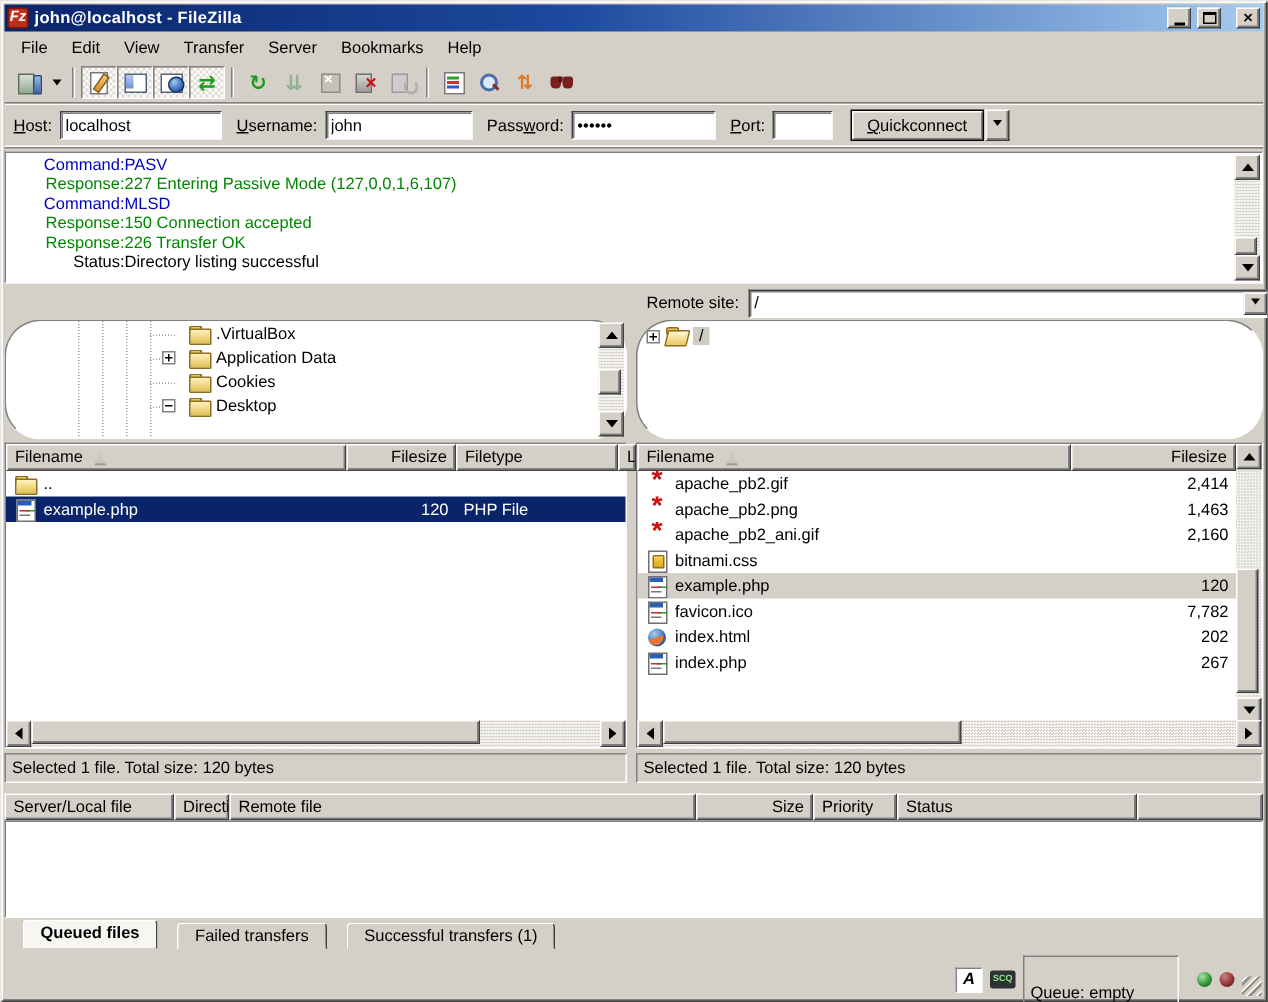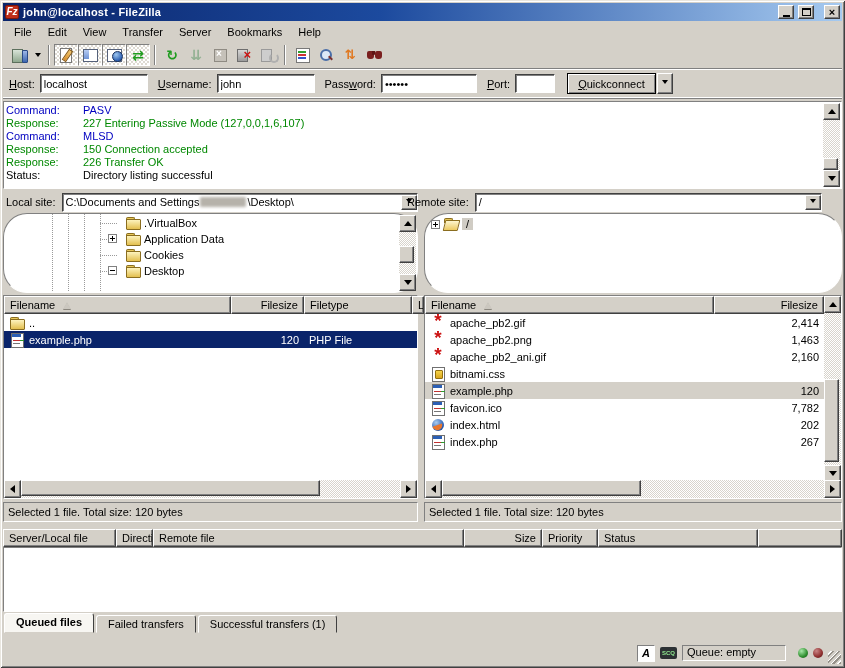--- a/index.html
+++ b/index.html
@@ -71,21 +71,21 @@
   .qc-input{height:19px;border:1px solid;border-color:#404040 #fff #fff #404040;box-shadow:inset 1px 1px 0 #808080;
     background:#fff;font:11px "Liberation Sans","DejaVu Sans",sans-serif;padding:1px 3px;margin-right:10px;}
   .qc-btn{height:21px;padding:1px 10px 0 10px;font:11px "Liberation Sans","DejaVu Sans",sans-serif;
     background:#d4d0c8;border:1px solid #000;box-shadow:inset 1px 1px 0 #fff, inset -1px -1px 0 #808080;margin-left:2px;}
   .qc-drop{width:16px;height:21px;display:flex;align-items:center;justify-content:center;margin-left:1px;}
 
   
   #log{position:absolute;left:3px;top:101px;width:839px;height:88px;background:#fff;}
   #log-lines{position:absolute;left:2px;top:2px;right:20px;bottom:2px;overflow:hidden;}
   .logline{display:flex;line-height:13px;white-space:nowrap;}
-  .loglab{width:77px;flex:none;}
+  .loglab{width:77px;flex:none;text-align:right;}
   .t-command{color:#0000c0;}
   .t-response{color:#008800;}
   .t-status{color:#000;}
 
   
   .sb-track{background:repeating-conic-gradient(#fff 0% 25%,#d8d4cc 0% 50%) 0 0/2px 2px;position:relative;}
   .sb-btn{width:17px;height:17px;display:flex;align-items:center;justify-content:center;flex:none;}
   .tri-u{width:0;height:0;border:4px solid transparent;border-bottom:5px solid #000;margin-top:-4px;}
   .tri-d{width:0;height:0;border:4px solid transparent;border-top:5px solid #000;margin-bottom:-4px;}
   .tri-l{width:0;height:0;border:4px solid transparent;border-right:5px solid #000;margin-left:-4px;}
@@ -144,31 +144,31 @@
   .fname-ic{margin-right:4px;}
 
   .pane-status{position:absolute;top:502px;height:20px;background:#d4d0c8;border:1px solid;border-color:#808080 #fff #fff #808080;
     display:flex;align-items:center;padding-left:4px;white-space:nowrap;overflow:hidden;}
 
   
   #queuehead{position:absolute;left:3px;top:529px;width:839px;height:18px;display:flex;}
   #queuelist{position:absolute;left:3px;top:547px;width:839px;height:65px;background:#fff;border:1px solid;border-color:#808080 #fff #fff #808080;}
   #tabs{position:absolute;left:4px;top:613px;height:20px;display:flex;align-items:flex-end;}
   .tab{height:18px;padding:2px 11px 0 11px;background:#d4d0c8;border:1px solid;border-color:#fff #404040 #d4d0c8 #fff;
-    border-radius:3px 3px 0 0;margin-right:2px;white-space:nowrap;}
+    border-radius:3px 3px 0 0;margin-right:2px;white-space:nowrap;margin-left:11px;}
   .tab.active{background:#f7f6f2;font-weight:bold;height:20px;}
 
   
   #statusbar{position:absolute;left:3px;right:3px;bottom:3px;height:24px;display:flex;align-items:center;justify-content:flex-end;gap:5px;padding-right:1px;}
   .ascii-box{width:18px;height:17px;background:#fff;border:1px solid;border-color:#808080 #fff #fff #808080;
     display:flex;align-items:center;justify-content:center;font-size:11px;font-style:italic;font-weight:bold;}
   .speed-badge{height:12px;padding:1px 2px;background:#2c3134;border-radius:2px;color:#8fe88f;
     font-size:6px;font-weight:bold;line-height:10px;letter-spacing:0;}
-  .queue-field{width:104px;height:16px;border:1px solid;border-color:#808080 #fff #fff #808080;
-    display:flex;align-items:flex-start;padding-left:4px;}
+  .queue-field{width:104px;height:32px;border:1px solid;border-color:#808080 #fff #fff #808080;
+    display:flex;align-items:flex-end;padding-left:4px;}
   .led{width:10px;height:10px;border-radius:50%;flex:none;}
   .led-green{background:radial-gradient(circle at 35% 30%,#a8e8a8,#2f8f2f 60%,#124c12);}
   .led-red{background:radial-gradient(circle at 35% 30%,#c98484,#8f2f2f 60%,#4c1212);}
   .grip{width:13px;height:13px;align-self:flex-end;margin-bottom:1px;
     background:repeating-linear-gradient(135deg,transparent 0 2px,#fff 2px 3px,#96928a 3px 4.5px);}
   u{text-decoration:underline;}
 </style>
 </head>
 <body>
 
@@ -300,30 +300,21 @@
         </span>
       <span class="sb-track">
         <span class="sb-thumb-v raised" style="top:38px;height:12px;"></span>
       </span>
       <span class="sb-btn raised">
           <span class="tri-d"></span>
         </span>
     </div>
   </div>
 
-  <div class="sitebar" style="left:3px;width:415px;">
-    <span class="qc-label" style="margin:0 6px 0 3px;">Local site:</span>
-    <span class="combo">
-      <span id="local-path">C:\Documents and Settings<span class="blur-redact"></span>\Desktop\</span>
-      <span class="combo-btn raised">
-          <span class="tri-down" style="margin-top:0"></span>
-        </span>
-    </span>
-  </div>
-  <div class="sitebar" style="left:404px;width:418px;justify-content:flex-end;">
+  <div class="sitebar" style="left:428px;width:418px;justify-content:flex-end;">
     <span class="qc-label" style="margin:0 6px 0 3px;">Remote site:</span>
     <span class="combo">
       <span>/</span>
       <span class="combo-btn raised">
           <span class="tri-down" style="margin-top:0"></span>
         </span>
     </span>
   </div>
 
   <div class="treebox sunken-lite" style="left:3px;width:415px;" id="tree-local">

